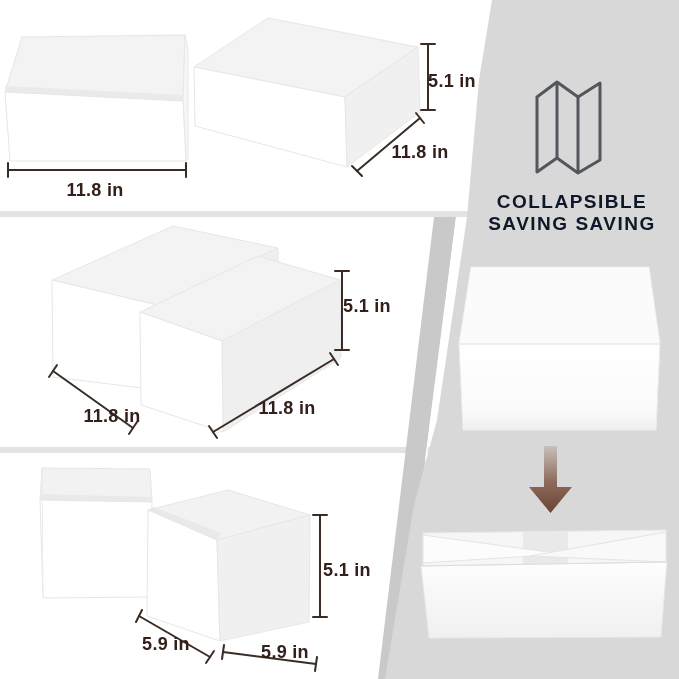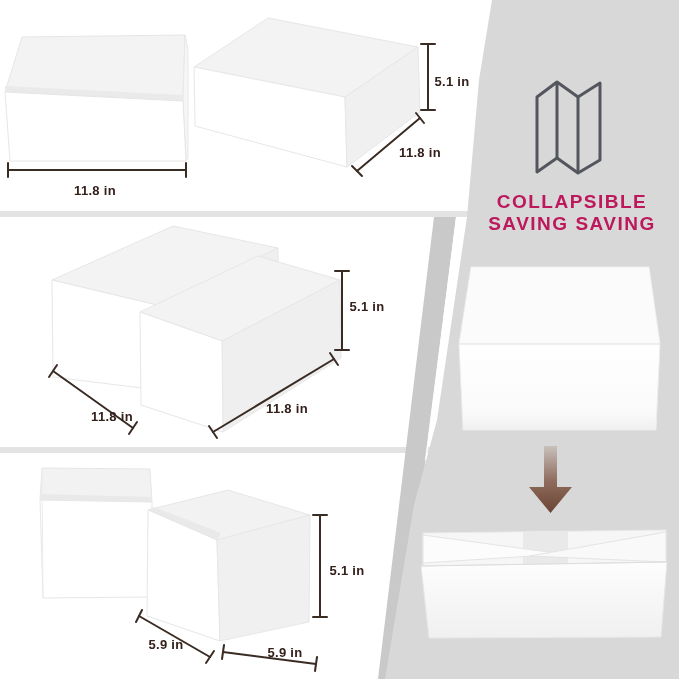--- a/index.html
+++ b/index.html
@@ -10,29 +10,29 @@
     background:#ffffff;
     font-family:"Liberation Sans", sans-serif;
   }
   .art{position:absolute;left:0;top:0;width:679px;height:679px;}
   .label{
     position:absolute;
     transform:translate(-50%,-50%);
     white-space:nowrap;
     font-weight:bold;
     color:#33201a;
-    font-size:13px;
+    font-size:18px;
     letter-spacing:.3px;
   }
   .heading{
     position:absolute;
     transform:translate(-50%,-50%);
     white-space:nowrap;
     font-weight:bold;
-    color:#be185d;
+    color:#0f172a;
     font-size:19px;
     letter-spacing:1.5px;
   }
 </style>
 </head>
 <body>
 
 <div class="stage">
 
   <svg class="art" viewBox="0 0 679 679">

